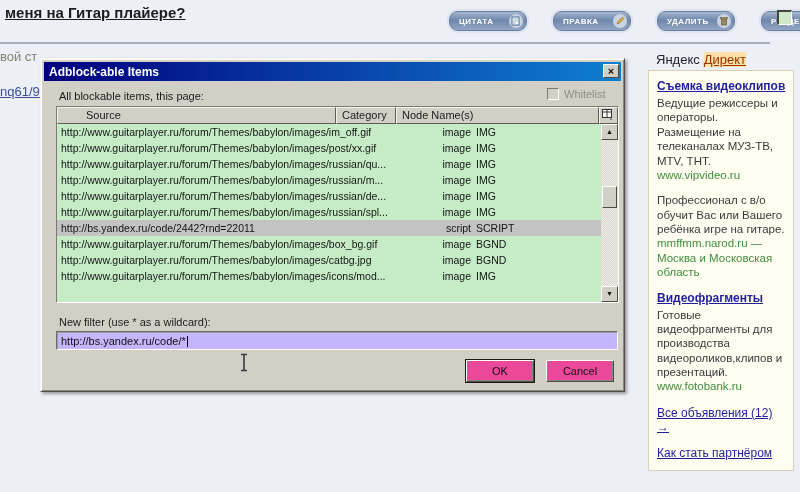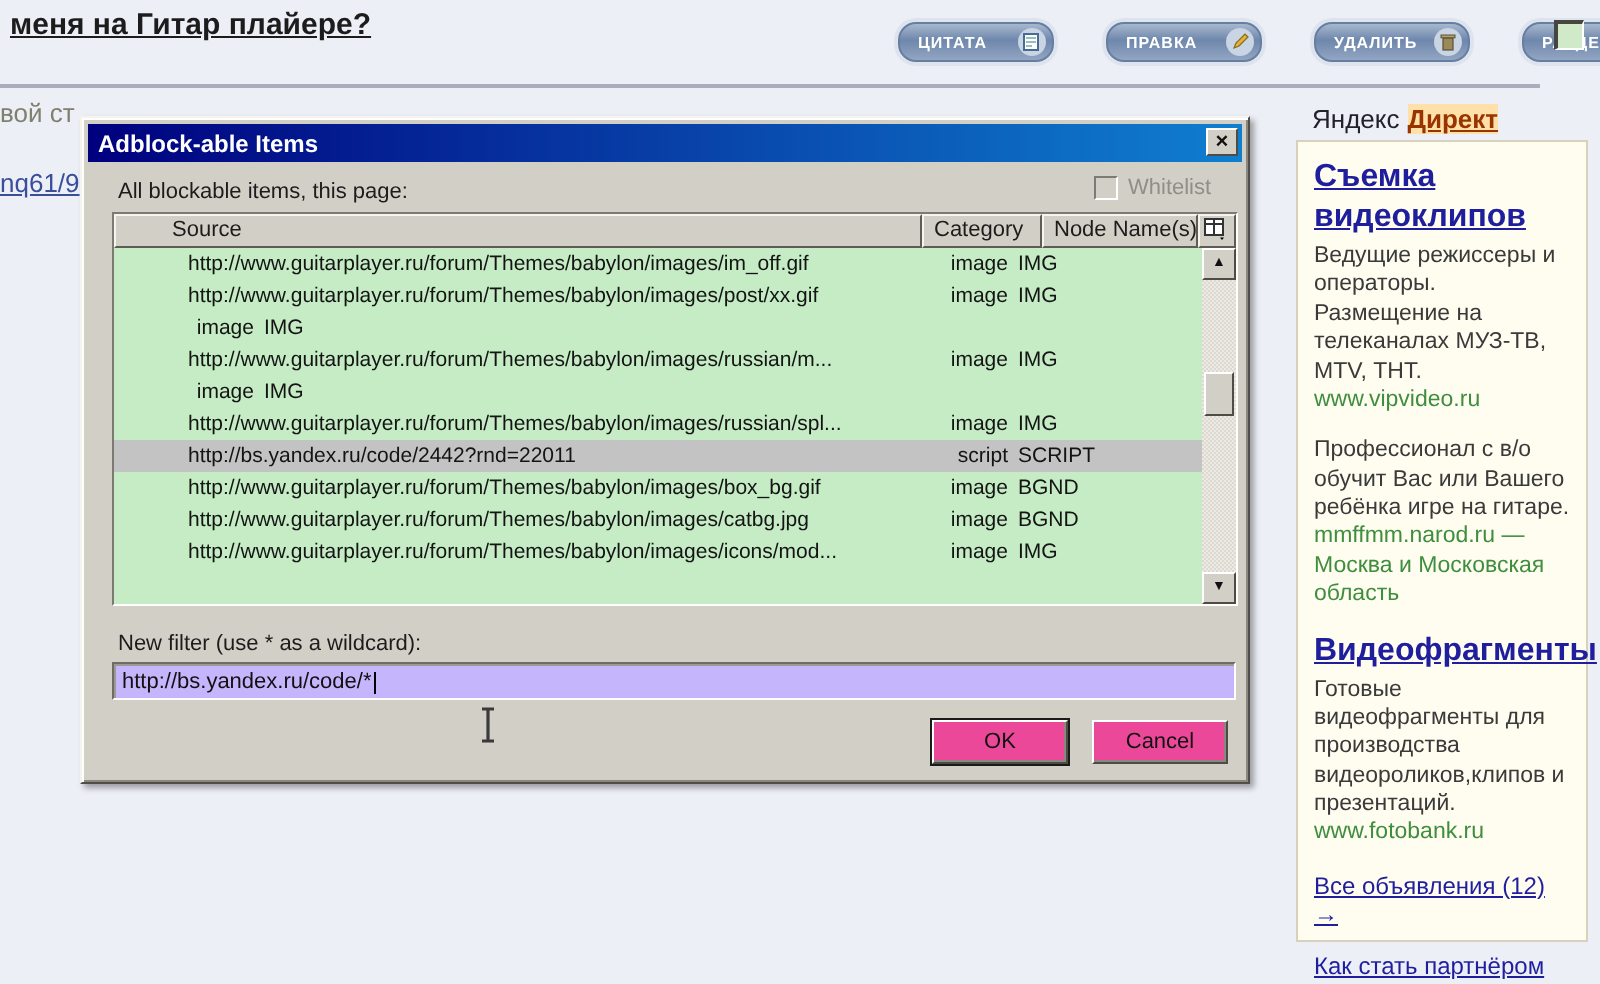--- a/index.html
+++ b/index.html
@@ -20,25 +20,25 @@
     border:1px solid #667ea2;box-shadow:0 0 0 2px #dde4ee;}
   .fbtn-label{font-size:8px;font-weight:bold;color:#fff;letter-spacing:.5px;white-space:nowrap;}
   .fbtn-icon{width:14px;height:14px;border-radius:50%;background:#c9d4e4;
     display:flex;align-items:center;justify-content:center;flex:0 0 auto;}
   .green-box{position:absolute;left:777px;top:10px;width:15px;height:15px;background:#cfe9c9;
     border-top:2px solid #46463e;border-left:2px solid #46463e;
     border-right:1px solid #fff;border-bottom:1px solid #fff;box-sizing:border-box;cursor:pointer;}
 
   
   .sb-head{position:absolute;left:656px;top:52px;font-size:13px;color:#22222c;}
-  .sb-head .direct{color:#993300;background:#ffe0a8;text-decoration:underline;cursor:pointer;margin-left:4px;font-weight:bold;}
+  .sb-head .direct{color:#993300;background:#ffe0a8;text-decoration:underline;cursor:pointer;margin-left:4px;}
   .ad-box{position:absolute;left:648px;top:70px;width:146px;height:401px;box-sizing:border-box;
     background:#fffdf0;border:1px solid #d8d2bc;padding:8px 6px 6px 8px;}
   .ad{margin-bottom:11px;font-size:11.5px;line-height:1.25;color:#3a3a3a;}
-  .ad-title{display:block;font-size:16px;font-weight:bold;color:#1f1f9e;
+  .ad-title{display:block;font-size:12px;font-weight:bold;color:#1f1f9e;
     text-decoration:underline;margin-bottom:2px;cursor:pointer;}
   .ad-url{color:#3e8e3e;}
   .sb-link{display:block;font-size:12px;color:#1f1f9e;text-decoration:underline;
     margin-top:12px;cursor:pointer;}
 
   
   .dialog{position:absolute;left:40px;top:58px;width:585px;height:334px;box-sizing:border-box;
     background:#d2cfc7;border:1px solid;border-color:#f4f3ee #504e46 #504e46 #f4f3ee;
     box-shadow:inset 1px 1px 0 #fff,inset -1px -1px 0 #8a887e,2px 2px 3px rgba(0,0,0,.35);}
   .titlebar{position:absolute;left:3px;top:3px;right:3px;height:19px;
@@ -54,29 +54,29 @@
     font-size:11px;color:#908e86;cursor:pointer;}
   .wl-box{width:12px;height:12px;box-sizing:border-box;background:#d2cfc7;
     border:1px solid;border-color:#7c7a72 #fff #fff #7c7a72;}
 
   .table{position:absolute;left:15px;top:47px;width:563px;height:197px;box-sizing:border-box;
     border:1px solid;border-color:#7c7a72 #fff #fff #7c7a72;background:#c6ecc6;overflow:hidden;}
   .thead{display:flex;height:17px;}
   .th{box-sizing:border-box;background:#d2cfc7;border:1px solid;
     border-color:#f5f4ef #5e5c54 #5e5c54 #f5f4ef;font-size:11px;color:#1c1c1c;
     padding:1px 0 0 5px;white-space:nowrap;overflow:hidden;cursor:pointer;}
-  .th-source{width:404px;padding-left:28px;}
+  .th-source{width:279px;padding-left:28px;}
   .th-cat{width:60px;}
   .th-node{flex:1;}
   .th-icon{width:19px;padding:1px 0 0 2px;flex:0 0 auto;}
   .tbody{position:absolute;left:0;top:17px;right:17px;bottom:0;}
   .tr{display:flex;height:16px;font-size:10.5px;color:#141414;cursor:pointer;}
   .tr.selected{background:#c3c3c3;}
   .td{box-sizing:border-box;white-space:nowrap;overflow:hidden;padding:2px 0 0 5px;}
-  .td-source{width:344px;padding-left:4px;margin-left:33px;}
+  .td-source{width:344px;padding-left:4px;}
   .td-cat{width:70px;text-align:right;}
   .td-node{flex:1;}
 
   .vscroll{position:absolute;top:17px;right:0;bottom:0;width:17px;
     background:repeating-conic-gradient(#eceae2 0 25%,#dbd9d1 0 50%) 0 0/2px 2px;}
   .sb-btn{position:absolute;left:0;width:17px;height:16px;box-sizing:border-box;background:#d2cfc7;
     border:1px solid;border-color:#fff #4e4c44 #4e4c44 #fff;font-size:7px;color:#111;
     text-align:center;line-height:14px;cursor:pointer;}
   .sb-up{top:0;}
   .sb-down{bottom:0;}
@@ -203,29 +203,31 @@
     <div class="td td-source">http://www.guitarplayer.ru/forum/Themes/babylon/images/im_off.gif</div>
     <div class="td td-cat">image</div>
     <div class="td td-node">IMG</div>
   </div>
         <div class="tr">
     <div class="td td-source">http://www.guitarplayer.ru/forum/Themes/babylon/images/post/xx.gif</div>
     <div class="td td-cat">image</div>
     <div class="td td-node">IMG</div>
   </div>
         <div class="tr">
+    <div class="td td-source">http://www.guitarplayer.ru/forum/Themes/babylon/images/russian/qu...</div>
     <div class="td td-cat">image</div>
     <div class="td td-node">IMG</div>
   </div>
         <div class="tr">
     <div class="td td-source">http://www.guitarplayer.ru/forum/Themes/babylon/images/russian/m...</div>
     <div class="td td-cat">image</div>
     <div class="td td-node">IMG</div>
   </div>
         <div class="tr">
+    <div class="td td-source">http://www.guitarplayer.ru/forum/Themes/babylon/images/russian/de...</div>
     <div class="td td-cat">image</div>
     <div class="td td-node">IMG</div>
   </div>
         <div class="tr">
     <div class="td td-source">http://www.guitarplayer.ru/forum/Themes/babylon/images/russian/spl...</div>
     <div class="td td-cat">image</div>
     <div class="td td-node">IMG</div>
   </div>
         <div class="tr selected">
     <div class="td td-source">http://bs.yandex.ru/code/2442?rnd=22011</div>

